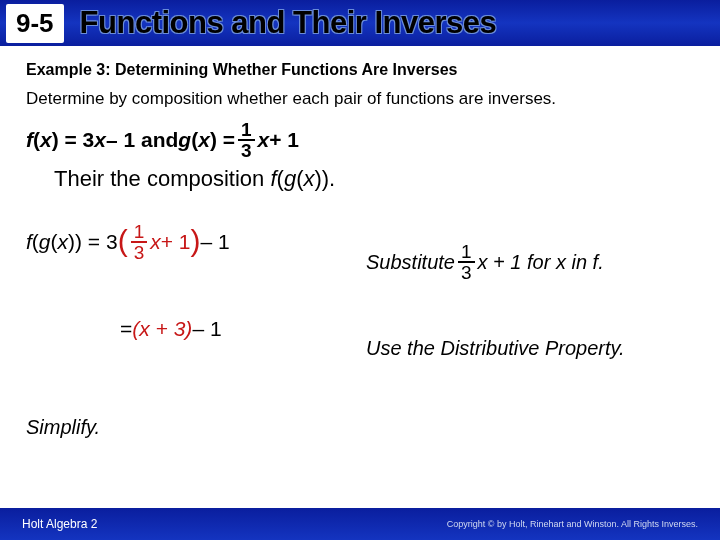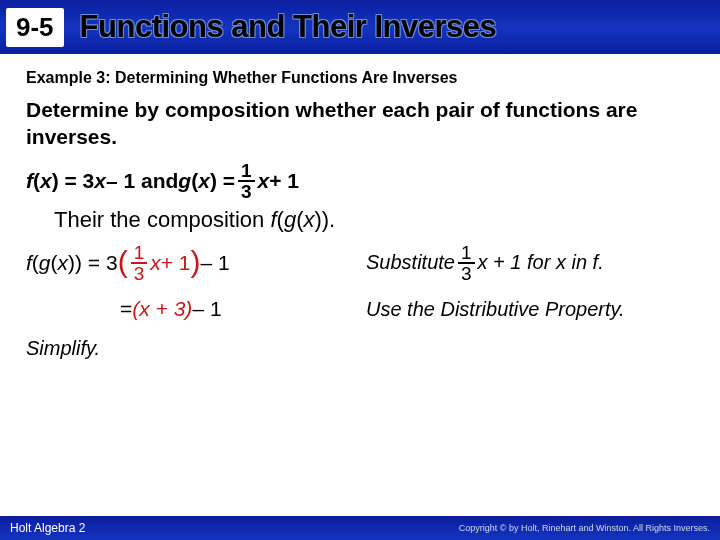--- a/index.html
+++ b/index.html
@@ -6,21 +6,21 @@
   body {
     width: 720px;
     height: 540px;
     font-family: Verdana, Geneva, sans-serif;
     background: #fff;
     position: relative;
     overflow: hidden;
   }
   .header {
     background: linear-gradient(to bottom, #0a1e9e 0%, #1434c0 50%, #0a1e9e 100%);
-    height: 54px;
+    height: 46px;
     display: flex;
     align-items: center;
     position: relative;
   }
   .section-num {
     background: #fff;
     color: #000;
     font-weight: 900;
     font-size: 26px;
     padding: 4px 10px;
@@ -41,22 +41,22 @@
   }
   .example-title {
     text-align: left;
     font-weight: 900;
     font-size: 16px;
     color: #000;
     line-height: 1.25;
     margin-bottom: 8px;
   }
   .prompt {
-    font-weight: 700;
-    font-size: 21px;
+    font-weight: 400;
+    font-size: 17px;
     color: #000;
     line-height: 1.3;
     margin-bottom: 10px;
   }
   .eqline {
     font-size: 21px;
     font-weight: 700;
     color: #000;
     display: flex;
     align-items: center;
@@ -102,33 +102,34 @@
   .red { color: #c71717; }
   .rhs-block {
     flex: 1;
     font-style: italic;
     font-size: 20px;
     color: #000;
     line-height: 1.25;
     display: flex;
     align-items: center;
     flex-wrap: wrap;
+    margin-top: 40px;
   }
   .rhs-block .frac { font-style: normal; }
   .footer {
     position: absolute;
     bottom: 0;
     left: 0;
     right: 0;
-    height: 24px;
+    height: 32px;
     background: linear-gradient(to bottom, #0a1e9e, #1434c0);
     display: flex;
     align-items: center;
     justify-content: space-between;
-    padding: 0 10px;
+    padding: 0 22px;
   }
   .footer-left {
     color: #fff;
     font-size: 12px;
     font-weight: 400;
   }
   .footer-right {
     color: #d0d8f0;
     font-size: 9px;
   }

